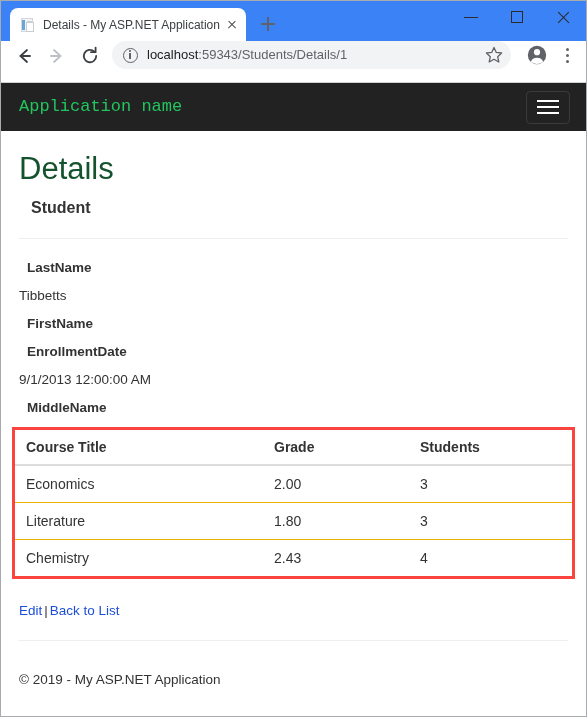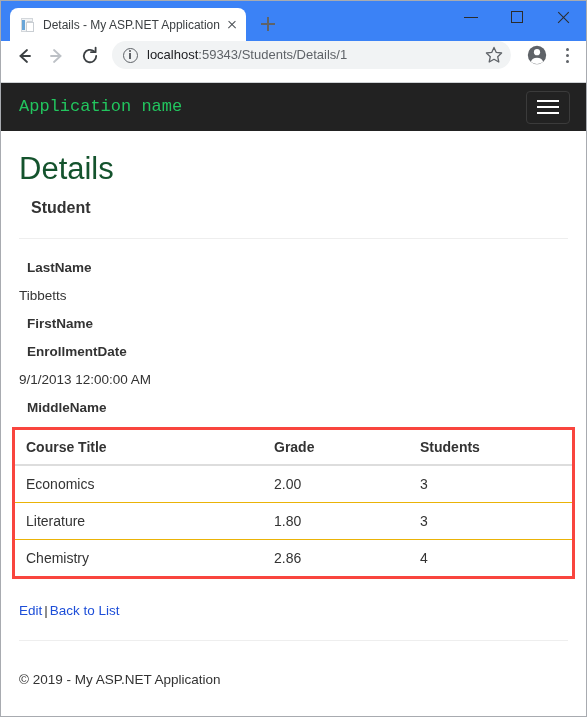--- a/index.html
+++ b/index.html
@@ -525,21 +525,21 @@
               <td>2.00</td>
               <td>3</td>
             </tr>
             <tr>
               <td>Literature</td>
               <td>1.80</td>
               <td>3</td>
             </tr>
             <tr>
               <td>Chemistry</td>
-              <td>2.86</td>
+              <td>2.43</td>
               <td>4</td>
             </tr>
           </tbody>
         </table>
       </div>
 
       <p class="actions">
         <a href="#">Edit</a><span class="sep">|</span><a href="#">Back to List</a>
       </p>
 

